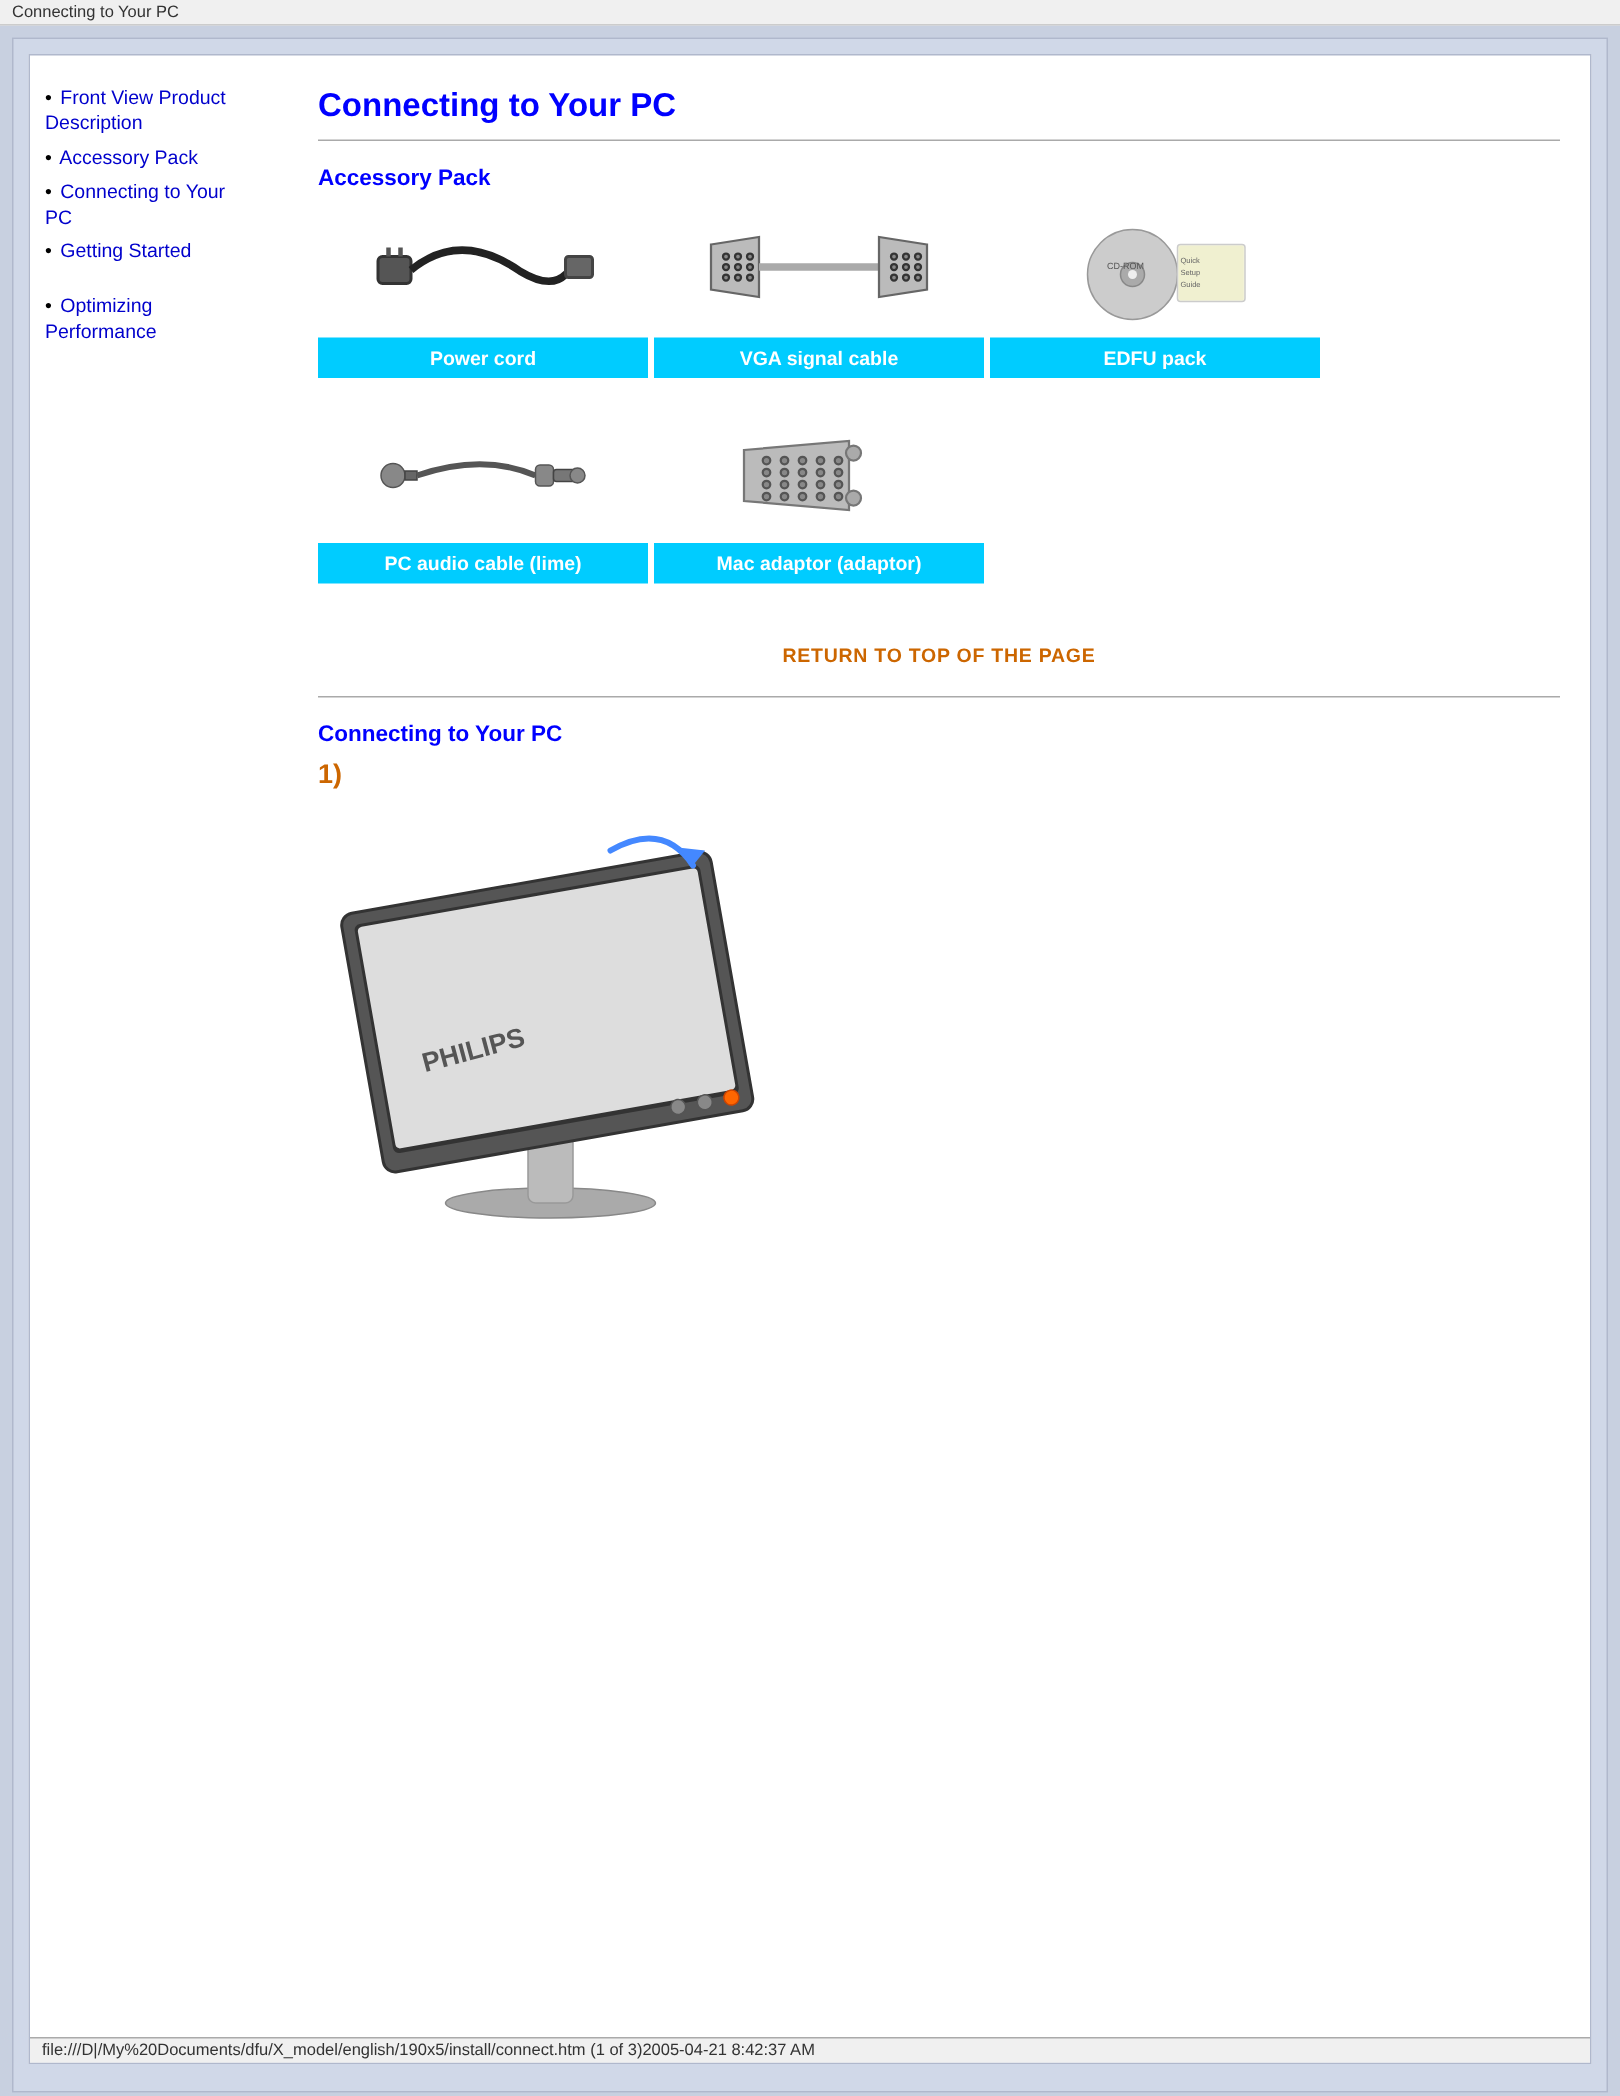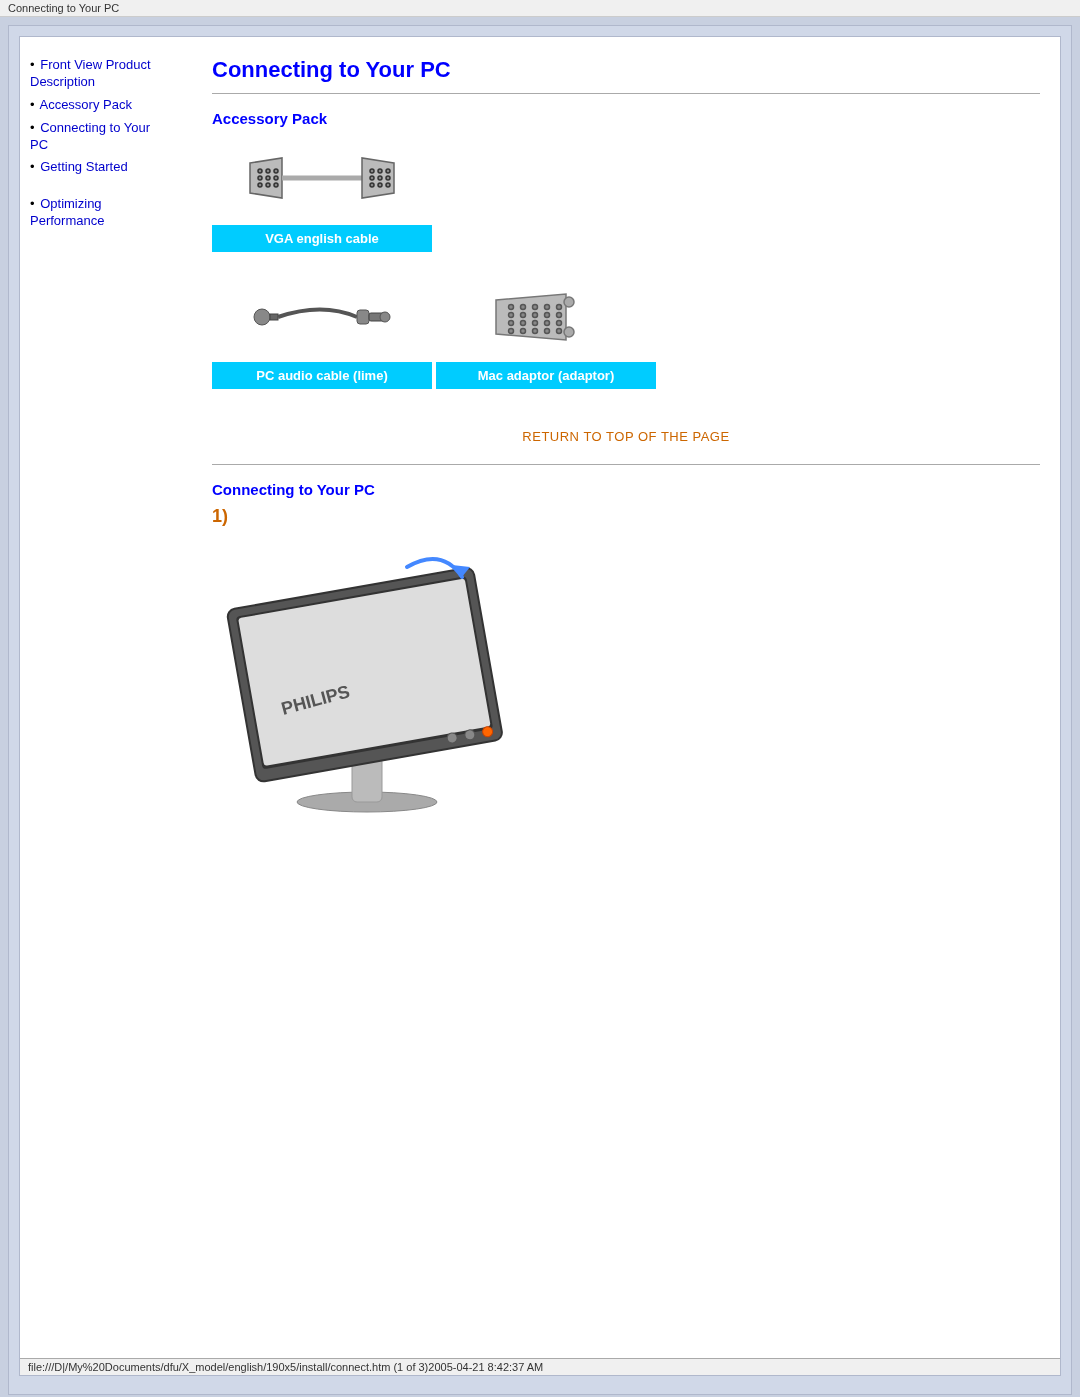--- a/index.html
+++ b/index.html
@@ -120,20 +120,21 @@
       text-align: center;
       padding: 6px 4px;
     }
     
     .return-link {
       text-align: center;
       padding: 20px 0;
       color: #cc6600;
       font-size: 13px;
       letter-spacing: 0.5px;
+      font-weight: bold;
     }
     .return-link a {
       color: #cc6600;
       text-decoration: none;
     }
     
     .connecting-section {
       margin-top: 10px;
     }
     .step-number {
@@ -193,20 +194,38 @@
 
       <div class="main-content">
         <h1 class="page-title">Connecting to Your PC</h1>
         <hr class="divider">
 
         <h2 class="section-title">Accessory Pack</h2>
 
         <div class="accessory-grid">
           <div class="accessory-row">
 
+            <div class="accessory-item">
+              <div class="accessory-img-box">
+
+                <svg width="150" height="75" viewBox="0 0 150 75">
+                  <g stroke="#333" fill="none" stroke-width="2">
+
+                    <rect x="5" y="28" width="22" height="18" rx="3" fill="#555" stroke="#333"></rect>
+                    <line x1="12" y1="28" x2="12" y2="22" stroke="#555" stroke-width="3"></line>
+                    <line x1="20" y1="28" x2="20" y2="22" stroke="#555" stroke-width="3"></line>
+
+                    <path d="M27 37 Q60 10 100 38 Q120 50 130 40 Q140 30 145 35" stroke="#222" stroke-width="5" fill="none"></path>
+
+                    <rect x="130" y="28" width="18" height="14" rx="2" fill="#666" stroke="#444"></rect>
+                  </g>
+                </svg>
+              </div>
+              <div class="accessory-label">Power cord</div>
+            </div>
 
             <div class="accessory-item">
               <div class="accessory-img-box">
                 <svg width="160" height="75" viewBox="0 0 160 75">
                   <g stroke="#333" fill="none" stroke-width="1.5">
 
                     <polygon points="8,20 40,15 40,55 8,50" fill="#bbb" stroke="#666"></polygon>
 
                     <circle cx="18" cy="28" r="2" fill="#888"></circle>
                     <circle cx="26" cy="28" r="2" fill="#888"></circle>
@@ -226,23 +245,42 @@
                     <circle cx="146" cy="28" r="2" fill="#888"></circle>
                     <circle cx="130" cy="35" r="2" fill="#888"></circle>
                     <circle cx="138" cy="35" r="2" fill="#888"></circle>
                     <circle cx="146" cy="35" r="2" fill="#888"></circle>
                     <circle cx="130" cy="42" r="2" fill="#888"></circle>
                     <circle cx="138" cy="42" r="2" fill="#888"></circle>
                     <circle cx="146" cy="42" r="2" fill="#888"></circle>
                   </g>
                 </svg>
               </div>
-              <div class="accessory-label">VGA english cable</div>
-            </div>
-
+              <div class="accessory-label">VGA signal cable</div>
+            </div>
+
+            <div class="accessory-item">
+              <div class="accessory-img-box">
+                <svg width="160" height="75" viewBox="0 0 160 75">
+
+                  <ellipse cx="65" cy="40" rx="30" ry="30" fill="#ccc" stroke="#999" stroke-width="1"></ellipse>
+                  <ellipse cx="65" cy="40" rx="8" ry="8" fill="#aaa" stroke="#888" stroke-width="1"></ellipse>
+                  <ellipse cx="65" cy="40" rx="3" ry="3" fill="#eee"></ellipse>
+
+                  <text x="48" y="36" font-size="6" fill="#555" font-family="Arial">CD-ROM</text>
+
+                  <rect x="95" y="20" width="45" height="38" rx="2" fill="#f5f5dc" stroke="#ccc" stroke-width="1"></rect>
+                  <rect x="96" y="21" width="43" height="36" rx="1" fill="#f0f0d0"></rect>
+                  <text x="97" y="32" font-size="5" fill="#666" font-family="Arial">Quick</text>
+                  <text x="97" y="40" font-size="5" fill="#666" font-family="Arial">Setup</text>
+                  <text x="97" y="48" font-size="5" fill="#666" font-family="Arial">Guide</text>
+                </svg>
+              </div>
+              <div class="accessory-label">EDFU pack</div>
+            </div>
           </div>
 
           <div class="accessory-row" style="margin-top:16px">
 
             <div class="accessory-item">
               <div class="accessory-img-box">
                 <svg width="150" height="70" viewBox="0 0 150 70">
                   <g stroke="#333" fill="none">
 
                     <circle cx="15" cy="35" r="8" fill="#888" stroke="#555" stroke-width="1"></circle>

